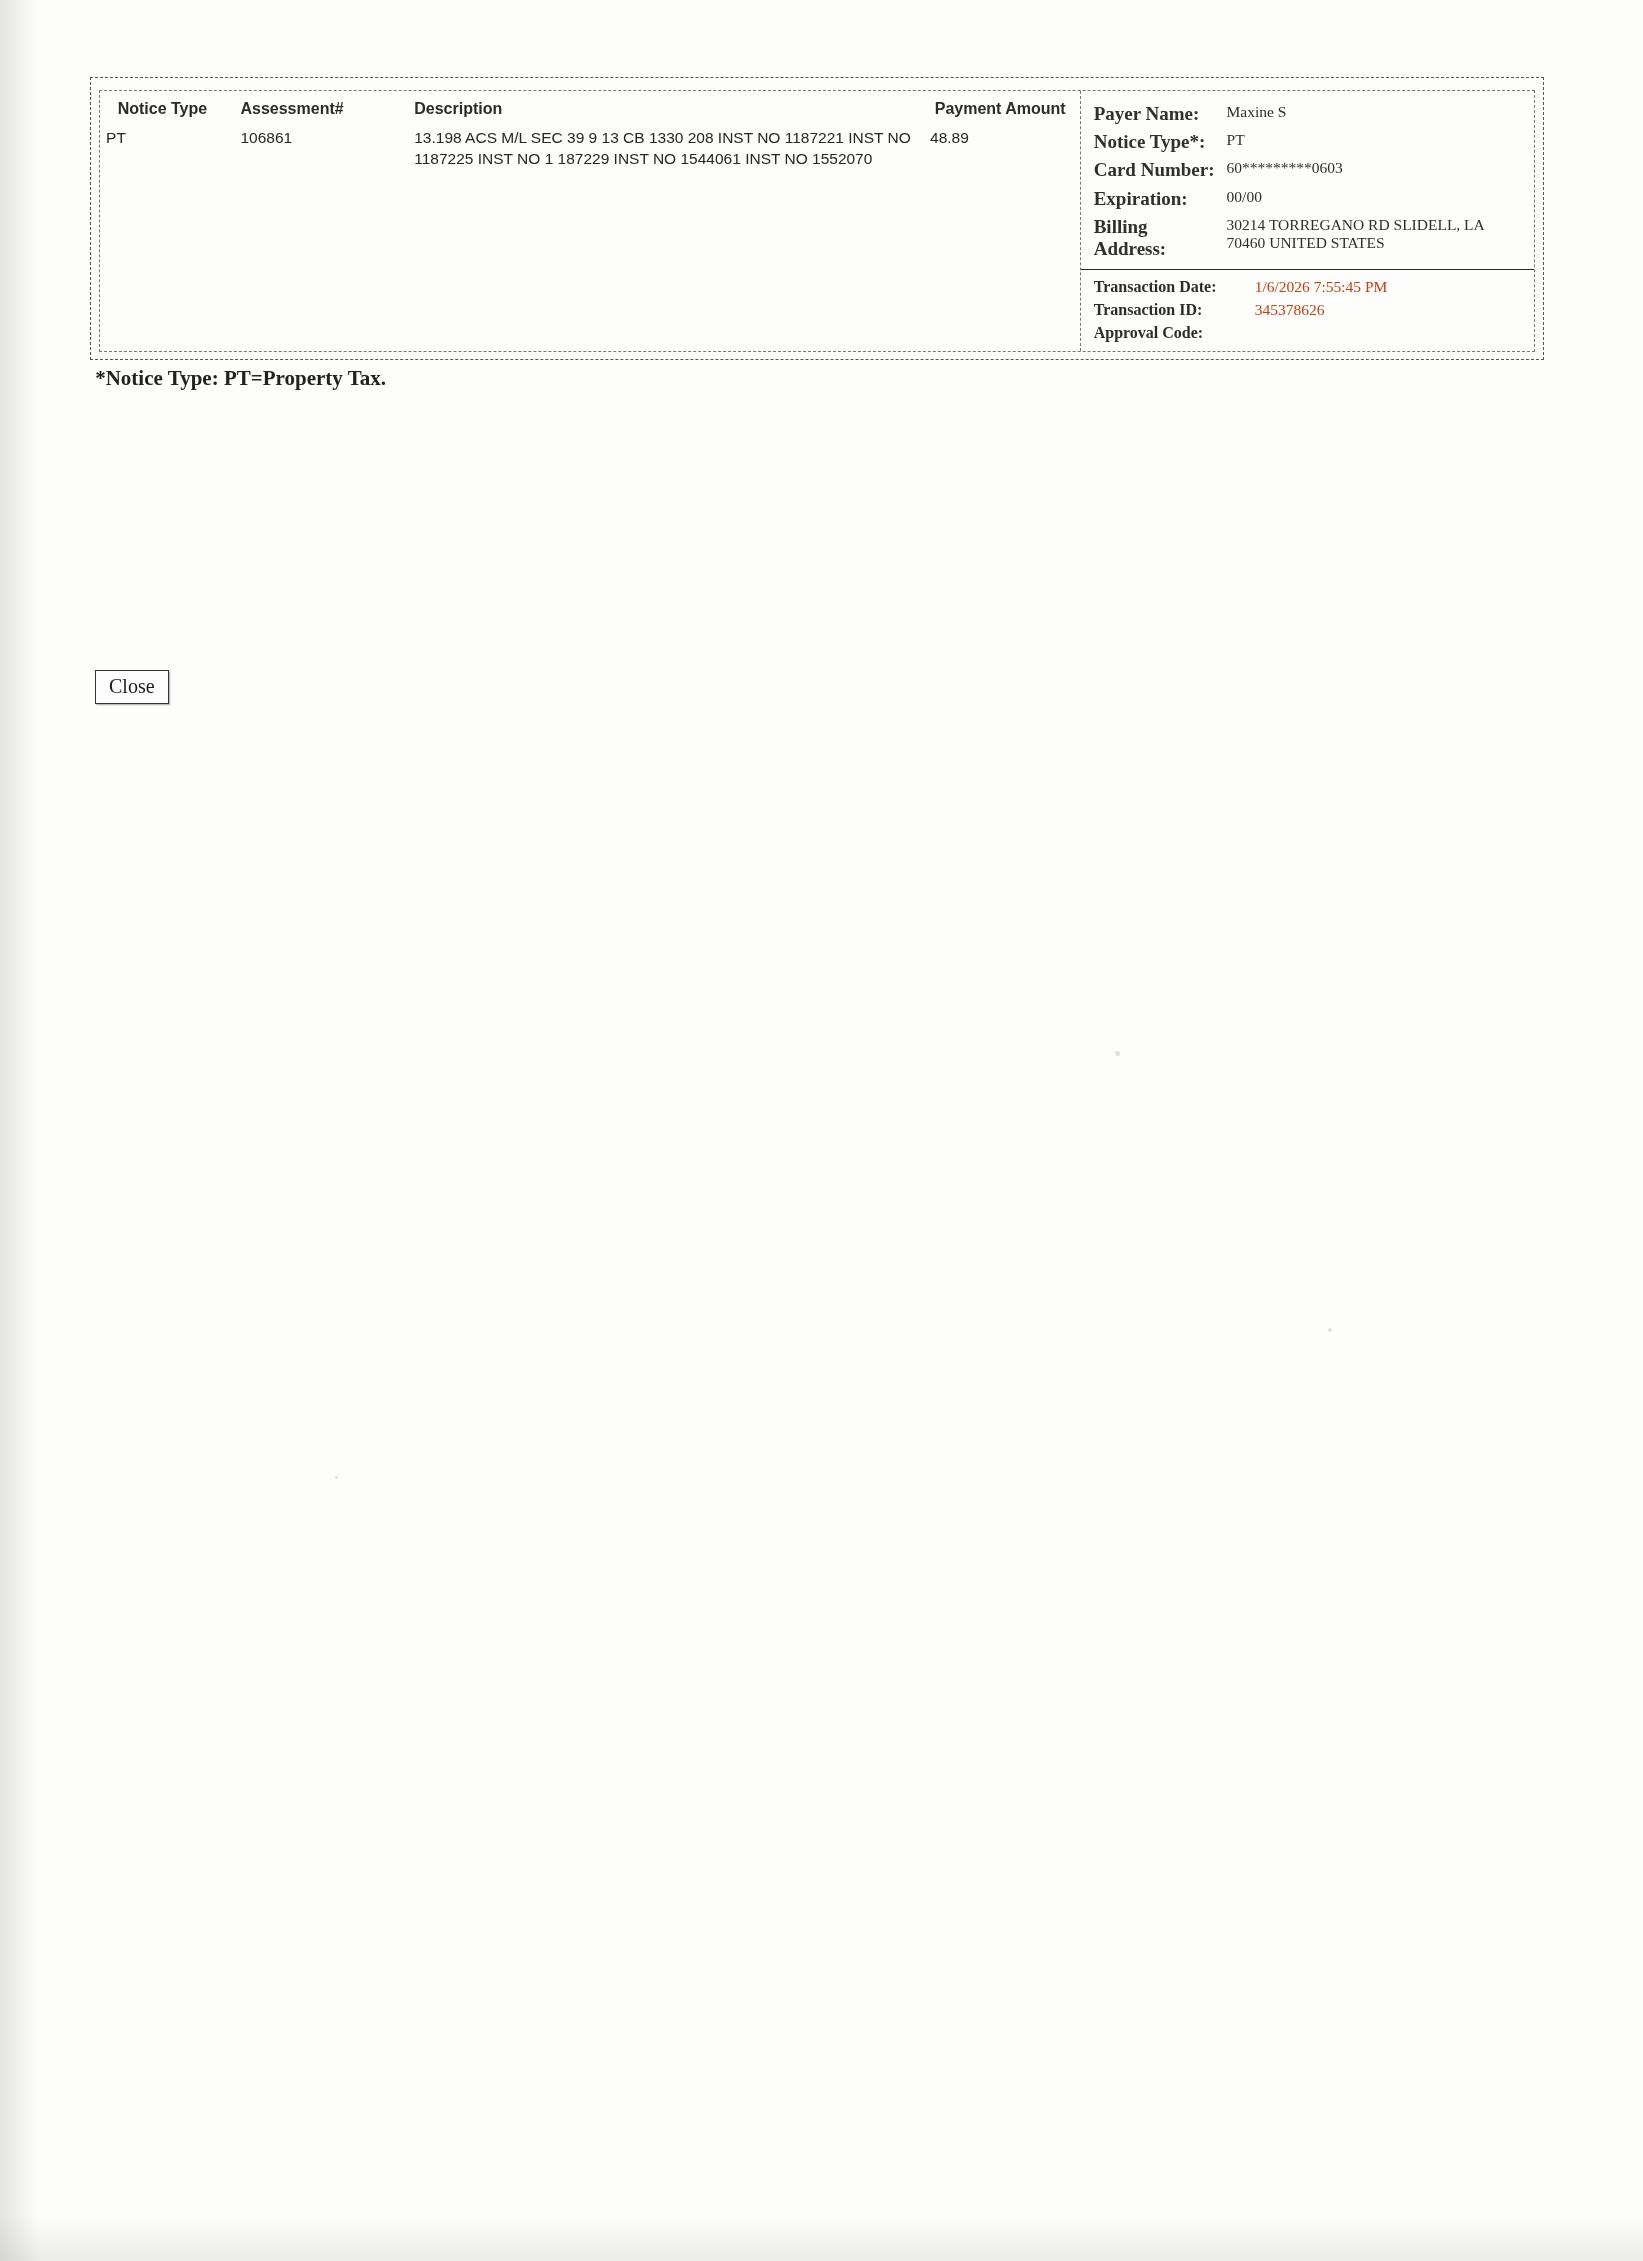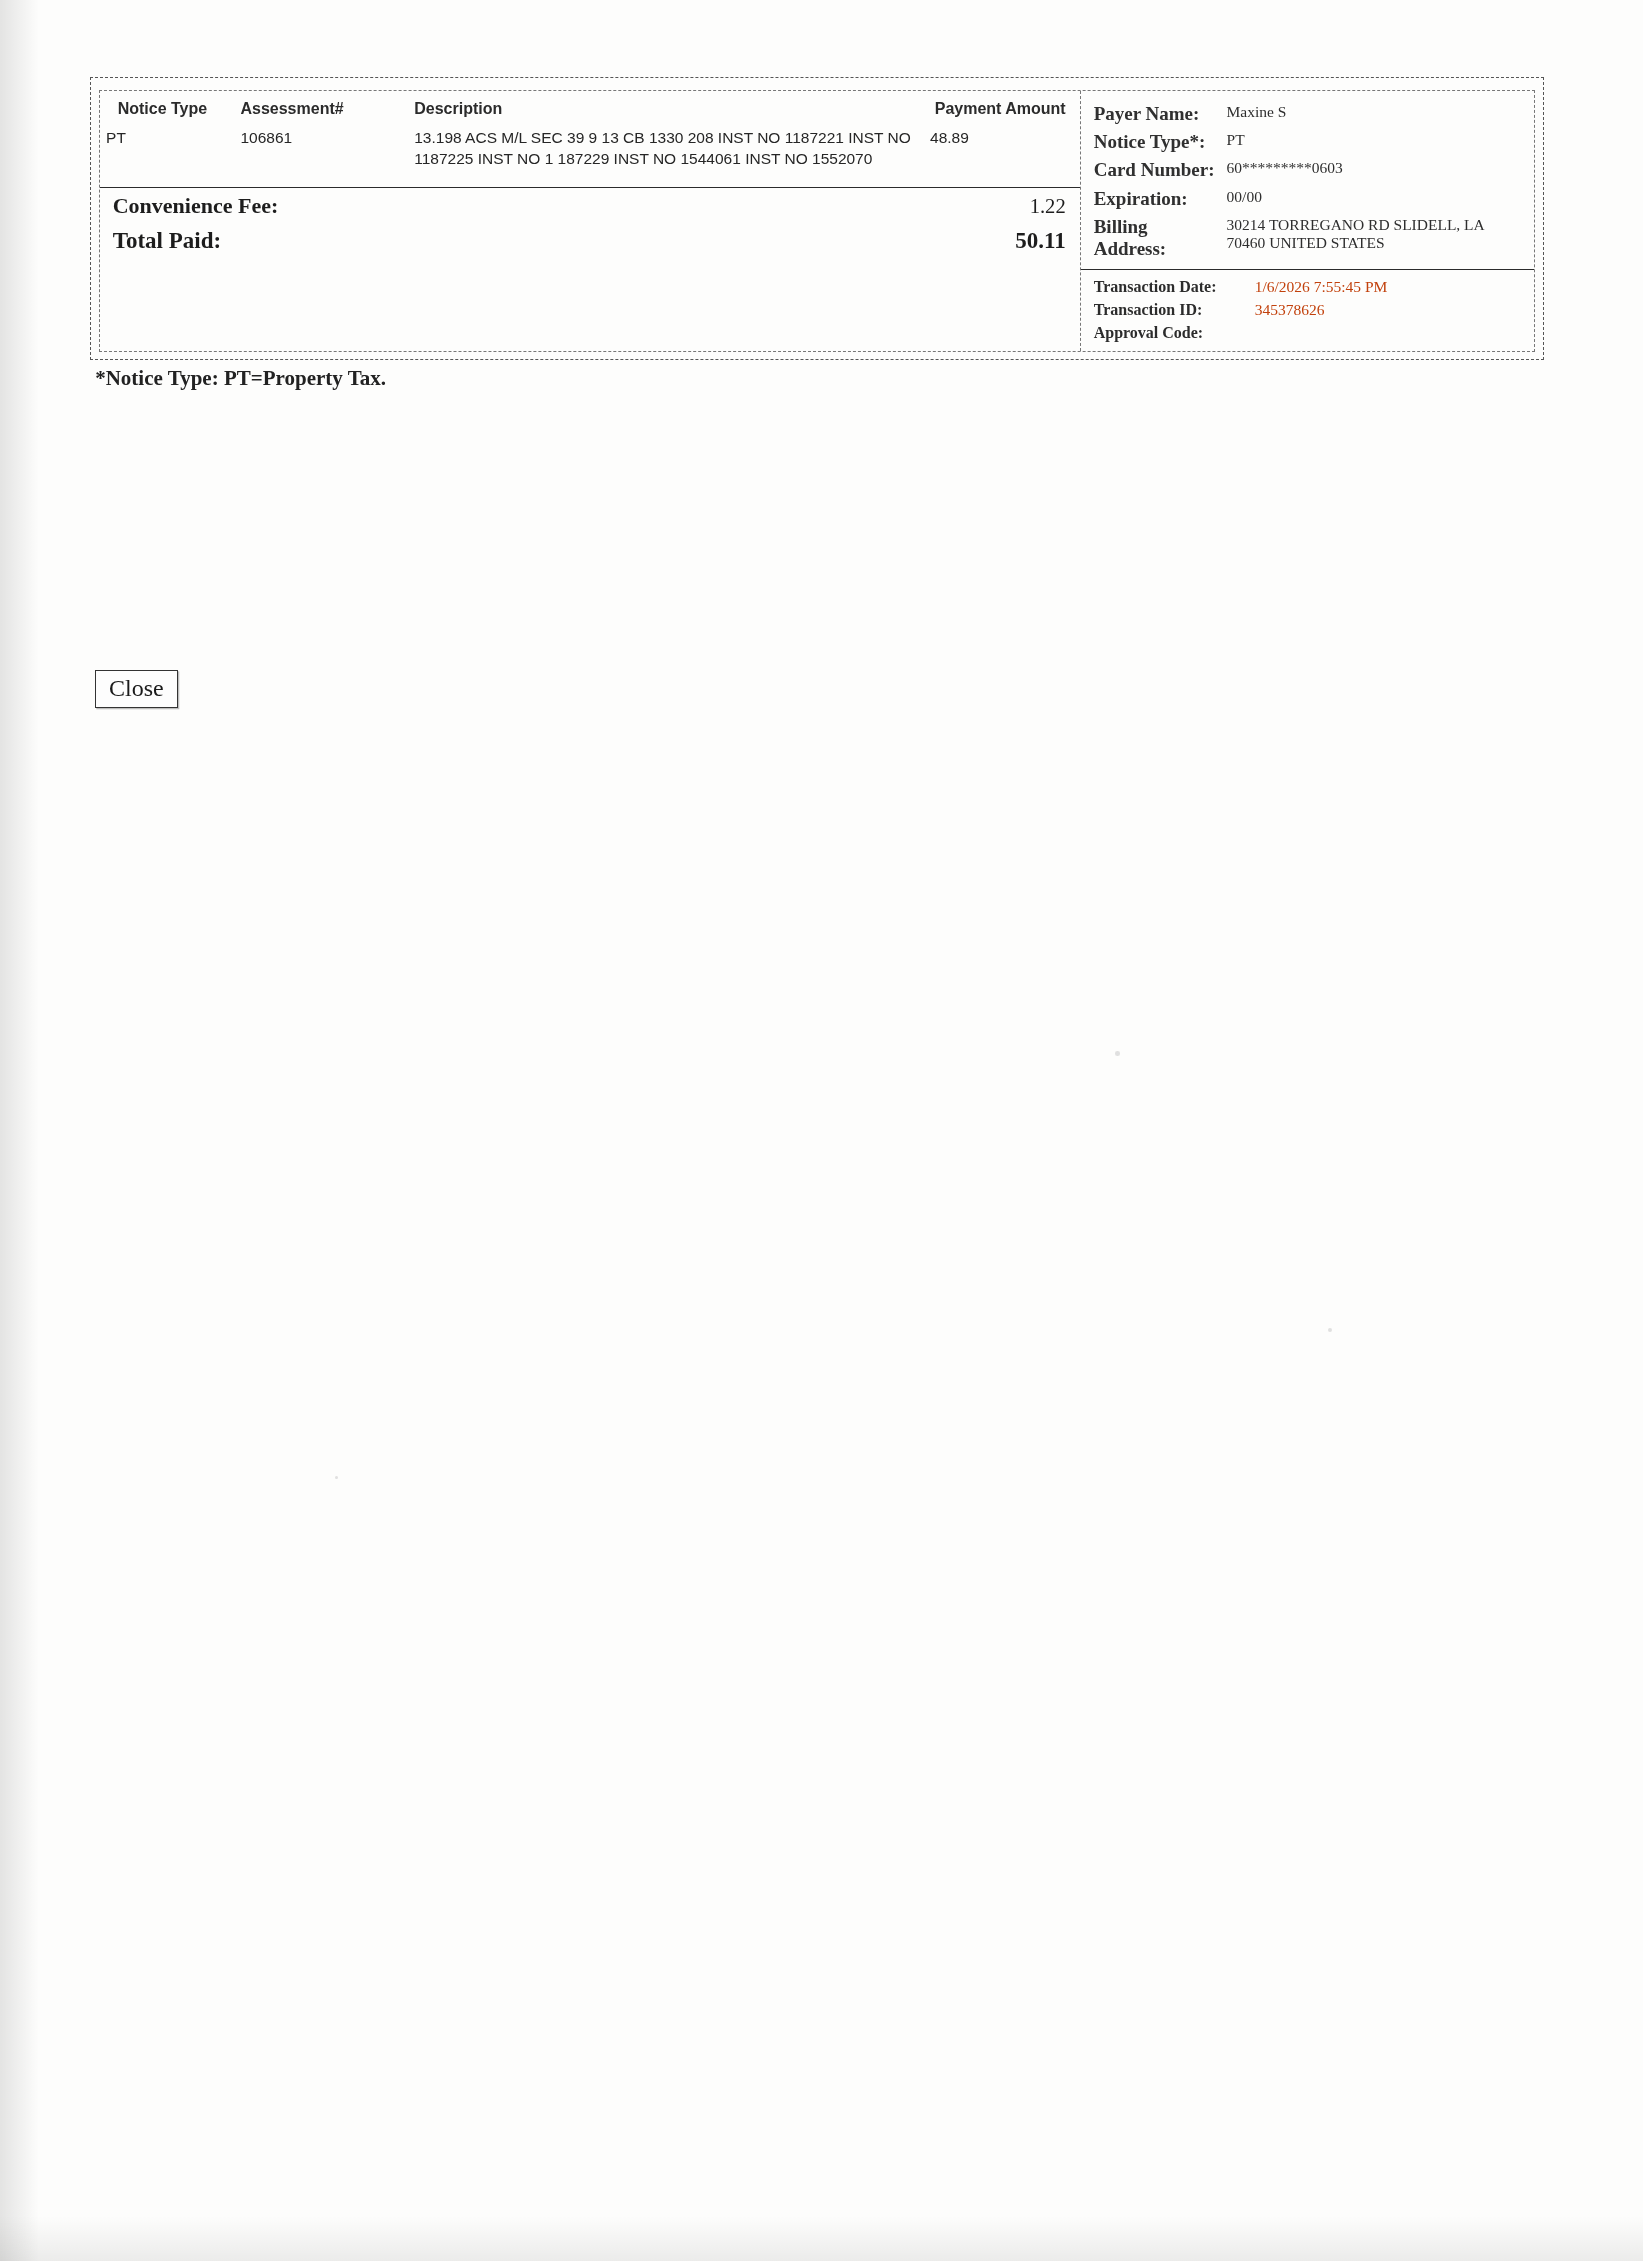--- a/index.html
+++ b/index.html
@@ -185,21 +185,21 @@
     margin: 6.4px 0 0 5.2px;
   }
 
   .close-wrap {
     position: absolute;
     left: 95px;
     top: 670px;
   }
   .close-btn {
     font-family: "Liberation Serif", serif;
-    font-size: 24px;
+    font-size: 20px;
     padding: 3.9px 13px 5.2px 13px;
     background: #fdfdfd;
     border: 1.3px solid #333;
     color: #1a1a1a;
     box-shadow: 1.3px 1.3px 0 rgba(0,0,0,0.25);
     cursor: pointer;
   }
 
   
   .speck {
@@ -235,30 +235,20 @@
               <tbody>
                 <tr>
                   <td class="td-notice">PT</td>
                   <td>106861</td>
                   <td class="td-desc">13.198 ACS M/L SEC 39 9 13 CB 1330 208 INST NO 1187221 INST NO 1187225 INST NO 1 187229 INST NO 1544061 INST NO 1552070</td>
                   <td class="td-amount">48.89</td>
                 </tr>
               </tbody>
             </table>
 
-            <div class="totals">
-              <div class="total-line">
-                <span class="lbl">Convenience Fee:</span>
-                <span class="val">1.22</span>
-              </div>
-              <div class="total-line grand">
-                <span class="lbl">Total Paid:</span>
-                <span class="val">50.11</span>
-              </div>
-            </div>
           </div>
 
           <div class="right-col">
             <div class="payer-grid">
               <div class="k faded">Payer Name:</div>
               <div class="v faded">Maxine S</div>
 
               <div class="k faded">Notice Type*:</div>
               <div class="v faded">PT</div>
 

